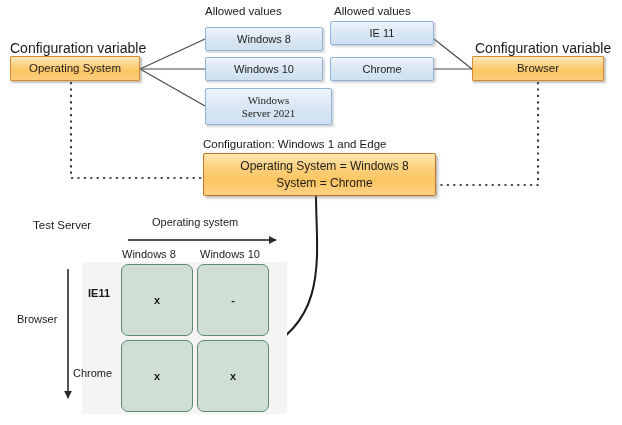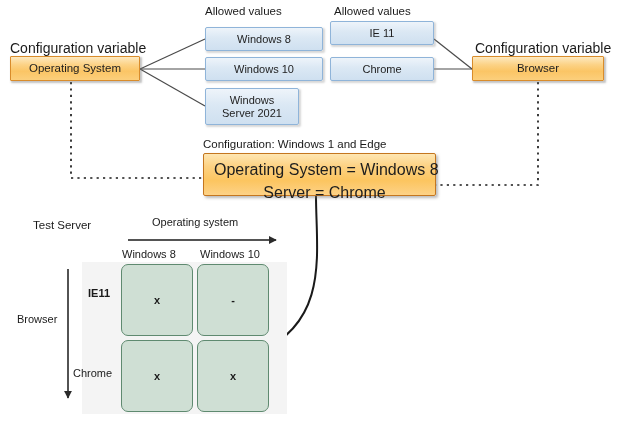--- a/index.html
+++ b/index.html
@@ -64,21 +64,21 @@
   
   #config-box {
     background: linear-gradient(to bottom, #fee6b2 0%, #fdd283 30%, #fcc560 65%, #fdd287 100%);
     border: 1.5px solid #c4761f;
     border-radius: 2px;
     box-shadow: 2px 2px 3px rgba(120,120,120,0.5);
     display: block;
     padding: 4px 0 4px 0;
   }
   .config-line {
-    font-size: 16px;
+    font-size: 12px;
     color: #1d1d1d;
     text-align: center;
     line-height: 1.45;
     white-space: nowrap;
   }
   .config-line.l1 { padding-left: 10px; }
   .config-line.l2 { padding-left: 10px; }
   
   #matrix-bg {
     position: absolute;
@@ -183,36 +183,36 @@
 </div>
 
 <div class="node blue-box" style="left:205px; top:27px; width:118px; height:24px;">
   <span>Windows 8</span>
 </div>
 
 <div class="node blue-box" style="left:205px; top:57px; width:118px; height:24px;">
   <span>Windows 10</span>
 </div>
 
-<div class="node blue-box" style="left:205px; top:88px; width:94px; height:37px; flex-direction:column; justify-content:center;">
+<div class="node blue-box" style="left:205px; top:88px; width:127px; height:37px; flex-direction:column; justify-content:center;font-family:Liberation Serif, serif;">
   <span>Windows</span>
   <span>Server 2021</span>
 </div>
 
 <div class="node blue-box" style="left:330px; top:13px; width:104px; height:24px;margin-top:8px;">
   <span>IE 11</span>
 </div>
 
 <div class="node blue-box" style="left:330px; top:57px; width:104px; height:24px;">
   <span>Chrome</span>
 </div>
 
 <div class="node" id="config-box" style="left:203px; top:153px; width:233px; height:43px;">
   <div class="config-line l1">Operating System = Windows 8</div>
-  <div class="config-line l2">Server = Chrome</div>
+  <div class="config-line l2">System = Chrome</div>
 </div>
 
 <div class="axis-label" style="left:152px; top:216px;">Operating system</div>
 
 <div class="axis-label" style="left:17px; top:313px;">Browser</div>
 
 <div class="matrix-head" style="left:122px; top:248px;">Windows 8</div>
 
 <div class="matrix-head" style="left:200px; top:248px;">Windows 10</div>
 

